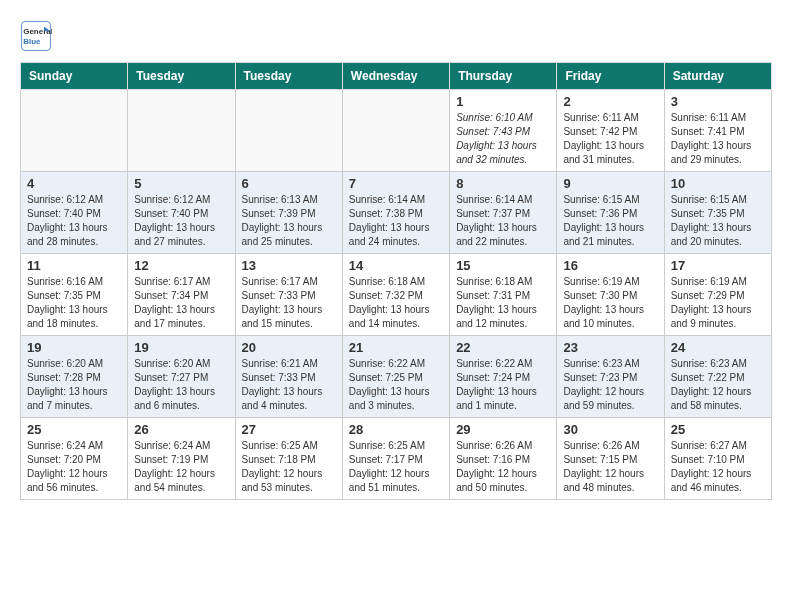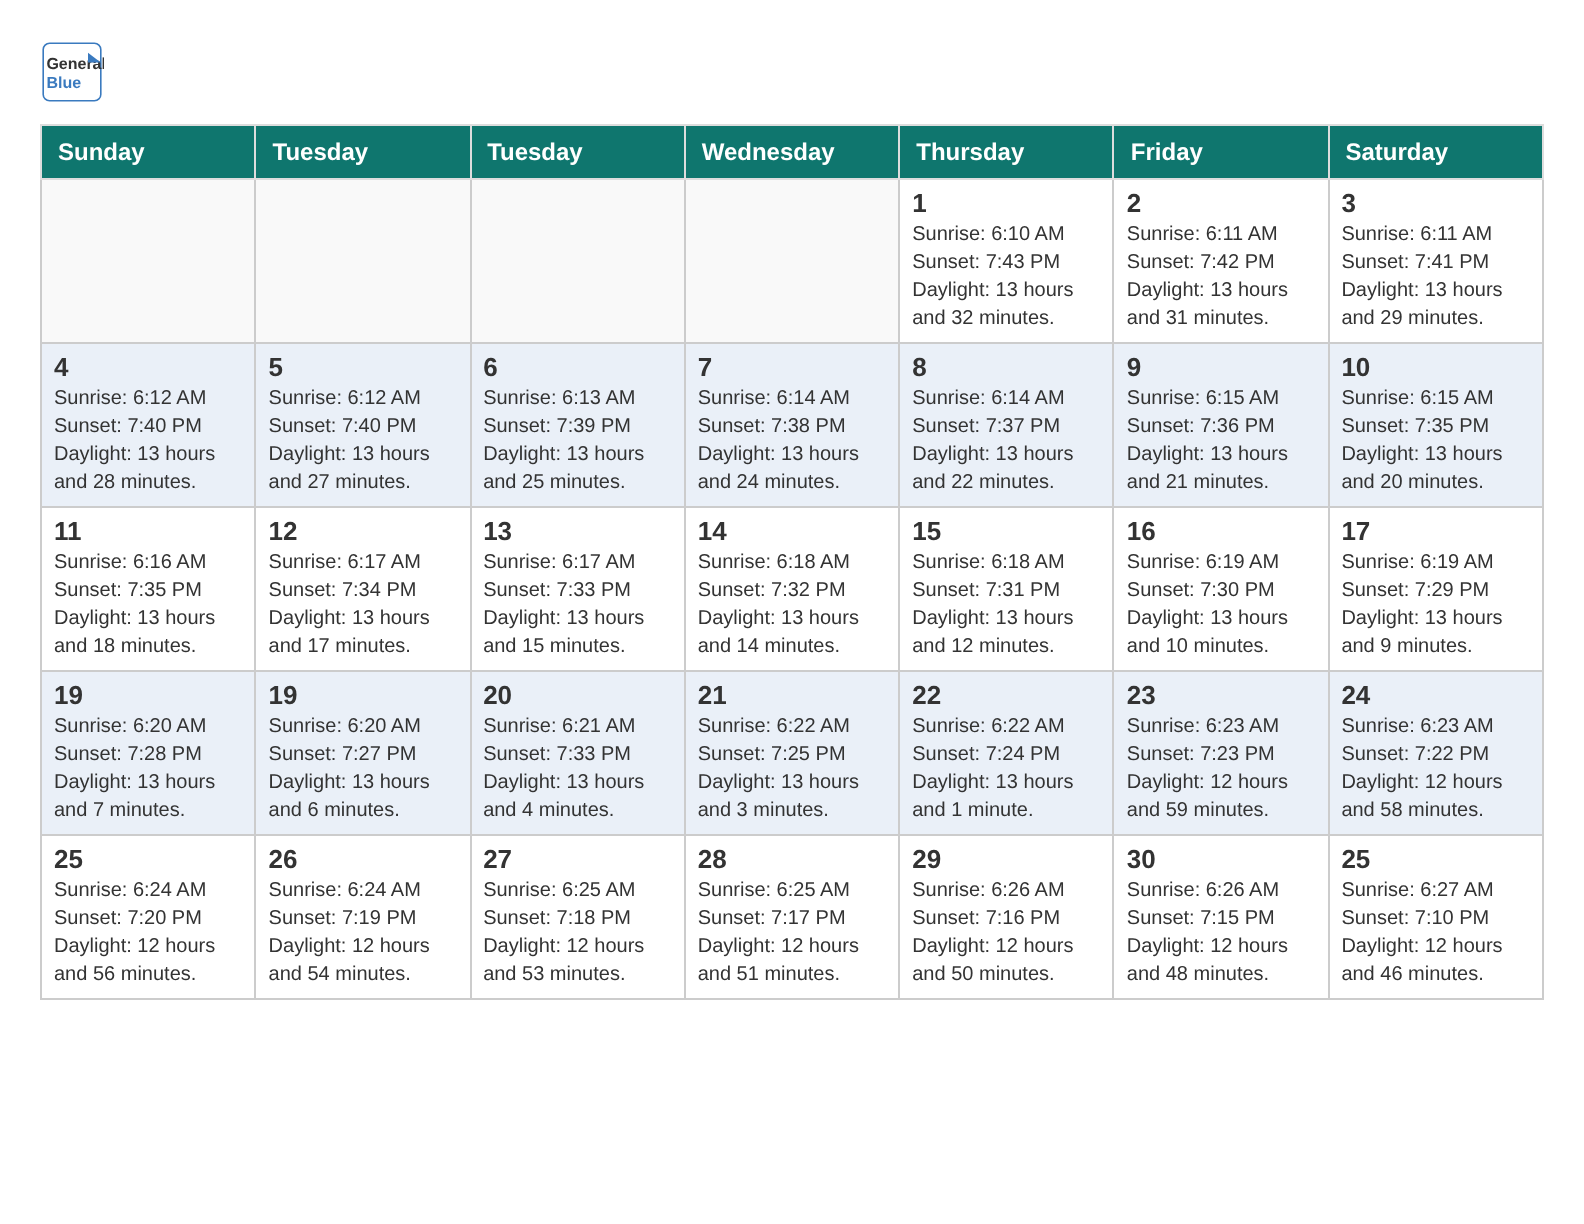--- a/index.html
+++ b/index.html
@@ -118,21 +118,21 @@
       </tr>
   </thead>
   <tbody id="calendar-body">
   <tr>
         <td class="empty"></td>
         <td class="empty"></td>
         <td class="empty"></td>
         <td class="empty"></td>
         <td>
           <div class="day-number">1</div>
-          <div class="day-info" style="white-space: pre-line;">Sunrise: 6:10 AM
+          <div class="day-info" style="white-space: pre-line; font-style: italic;">Sunrise: 6:10 AM
 Sunset: 7:43 PM
 Daylight: 13 hours
 and 32 minutes.</div>
         </td>
         <td>
           <div class="day-number">2</div>
           <div class="day-info" style="white-space: pre-line;">Sunrise: 6:11 AM
 Sunset: 7:42 PM
 Daylight: 13 hours
 and 31 minutes.</div>

